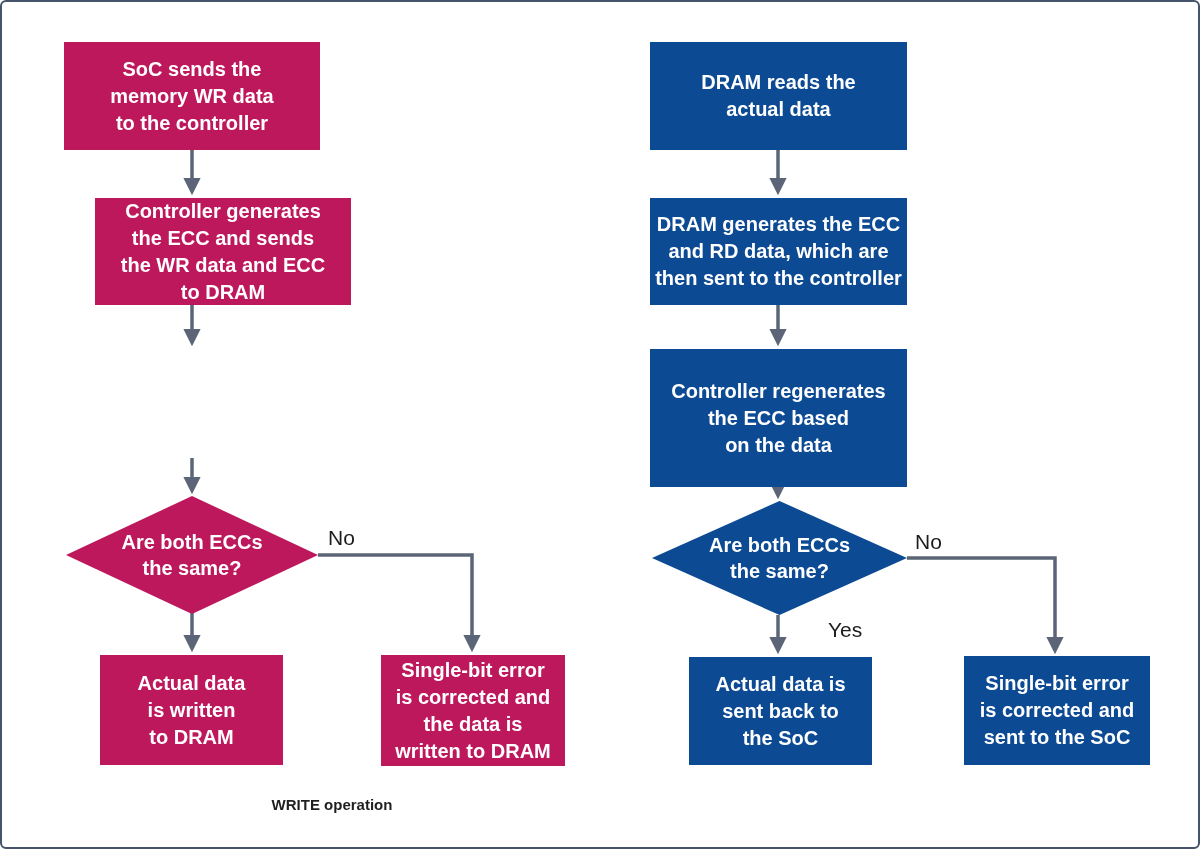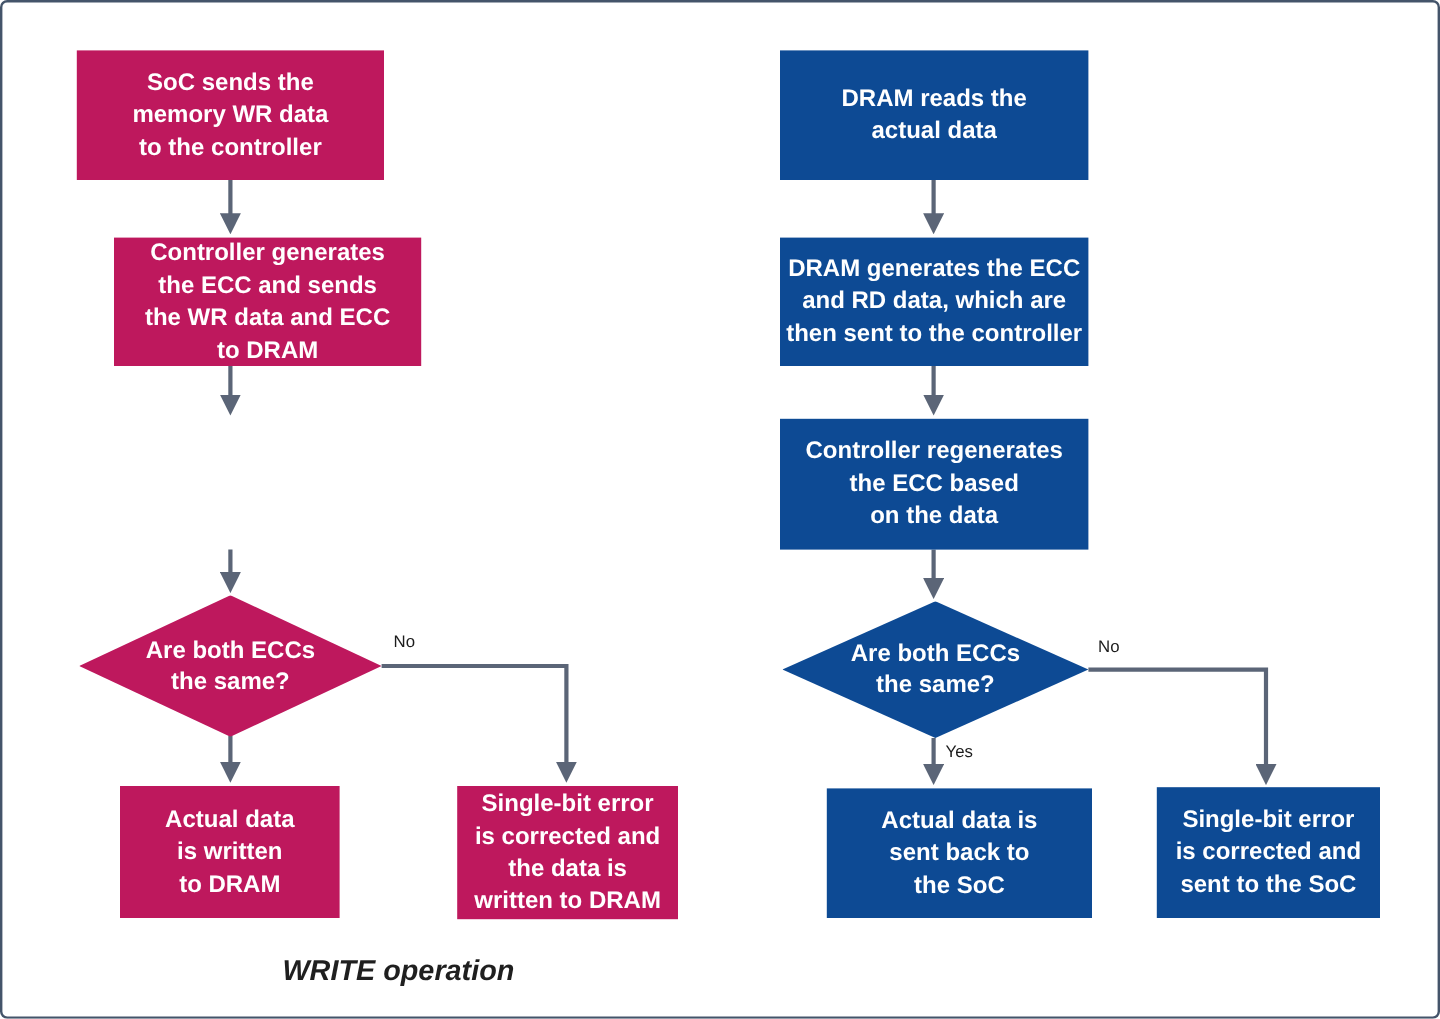--- a/index.html
+++ b/index.html
@@ -23,25 +23,25 @@
     font-size: 20px; line-height: 27px; white-space: pre-line;
   }
   .write-node { background: #be185d; }
   .read-node  { background: #0d4a94; }
   .diamond {
     clip-path: polygon(50% 0, 100% 50%, 50% 100%, 0 50%);
     line-height: 26px;
   }
   .branch-label {
     position: absolute; z-index: 2; color: #1c1c1c;
-    font-size: 14px; font-weight: normal;
+    font-size: 21px; font-weight: normal;
   }
   .caption {
     position: absolute; z-index: 2; width: 400px; text-align: center;
-    color: #1f1f1f; font-size: 24px; font-weight: bold; font-style: italic;
+    color: #1f1f1f; font-size: 15px; font-weight: bold;
   }
 </style>
 </head>
 <body>
 
 <div class="frame">
 
   <svg class="arrows" width="1200" height="849" viewBox="0 0 1200 849">
     <defs>
       <marker id="ah" viewBox="0 0 10 10" refX="7" refY="5" markerWidth="5" markerHeight="5" orient="auto">
@@ -88,32 +88,32 @@
 
   <div class="caption" style="left:130px; top:794px;">WRITE operation</div>
 
   <div class="node read-node" style="left:648px; top:196px; width:257px; height:107px;">DRAM generates the ECC
 and RD data, which are
 then sent to the controller</div>
 
   <div class="node read-node" style="left:648px; top:40px; width:257px; height:108px;">DRAM reads the
 actual data</div>
 
-  <div class="node read-node" style="left:648px; top:347px; width:257px; height:109px;">Controller regenerates
+  <div class="node read-node" style="left:648px; top:347px; width:257px; height:138px;">Controller regenerates
 the ECC based
 on the data</div>
 
   <div class="node read-node diamond" style="left:650px; top:499px; width:255px; height:114px;">Are both ECCs
 the same?</div>
 
-  <span class="branch-label" style="left:786px; top:616px;">Yes</span>
+  <span class="branch-label" style="left:826px; top:616px;">Yes</span>
 
   <span class="branch-label" style="left:913px; top:528px;">No</span>
 
-  <div class="node read-node" style="left:687px; top:655px; width:221px; height:108px;">Actual data is
+  <div class="node read-node" style="left:687px; top:655px; width:183px; height:108px;">Actual data is
 sent back to
 the SoC</div>
 
   <div class="node read-node" style="left:962px; top:654px; width:186px; height:109px;">Single-bit error
 is corrected and
 sent to the SoC</div>
 
 
 </div>
 

